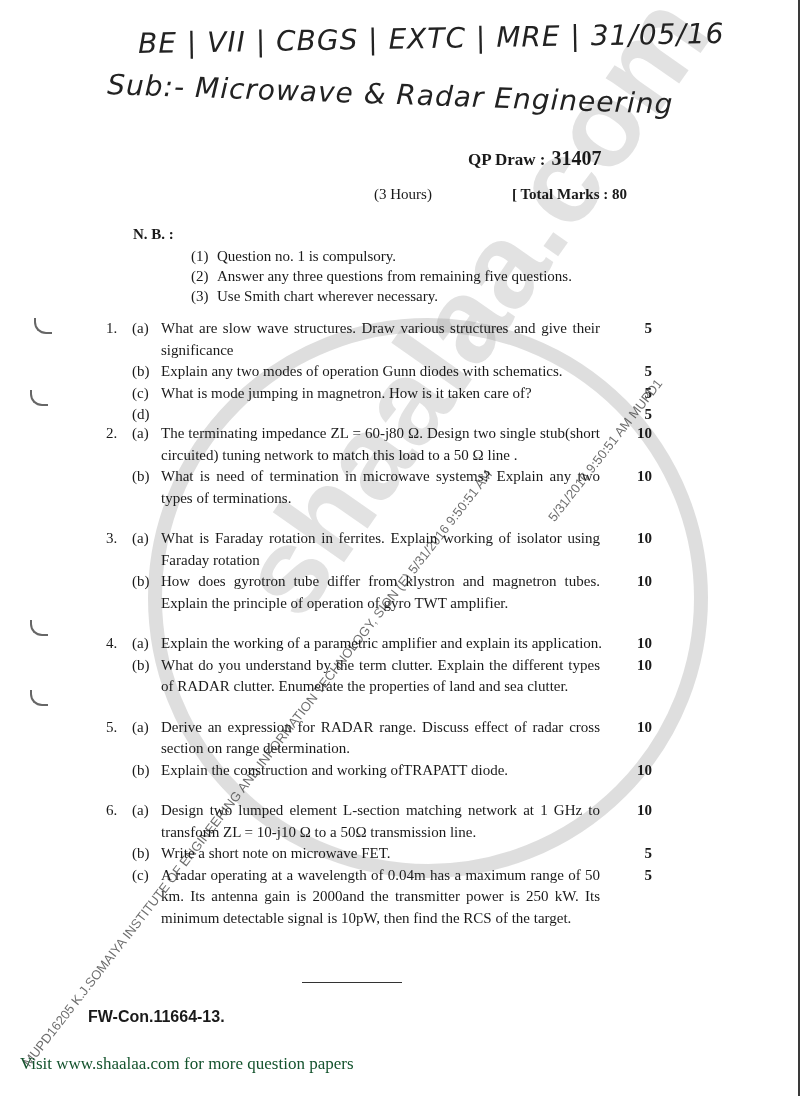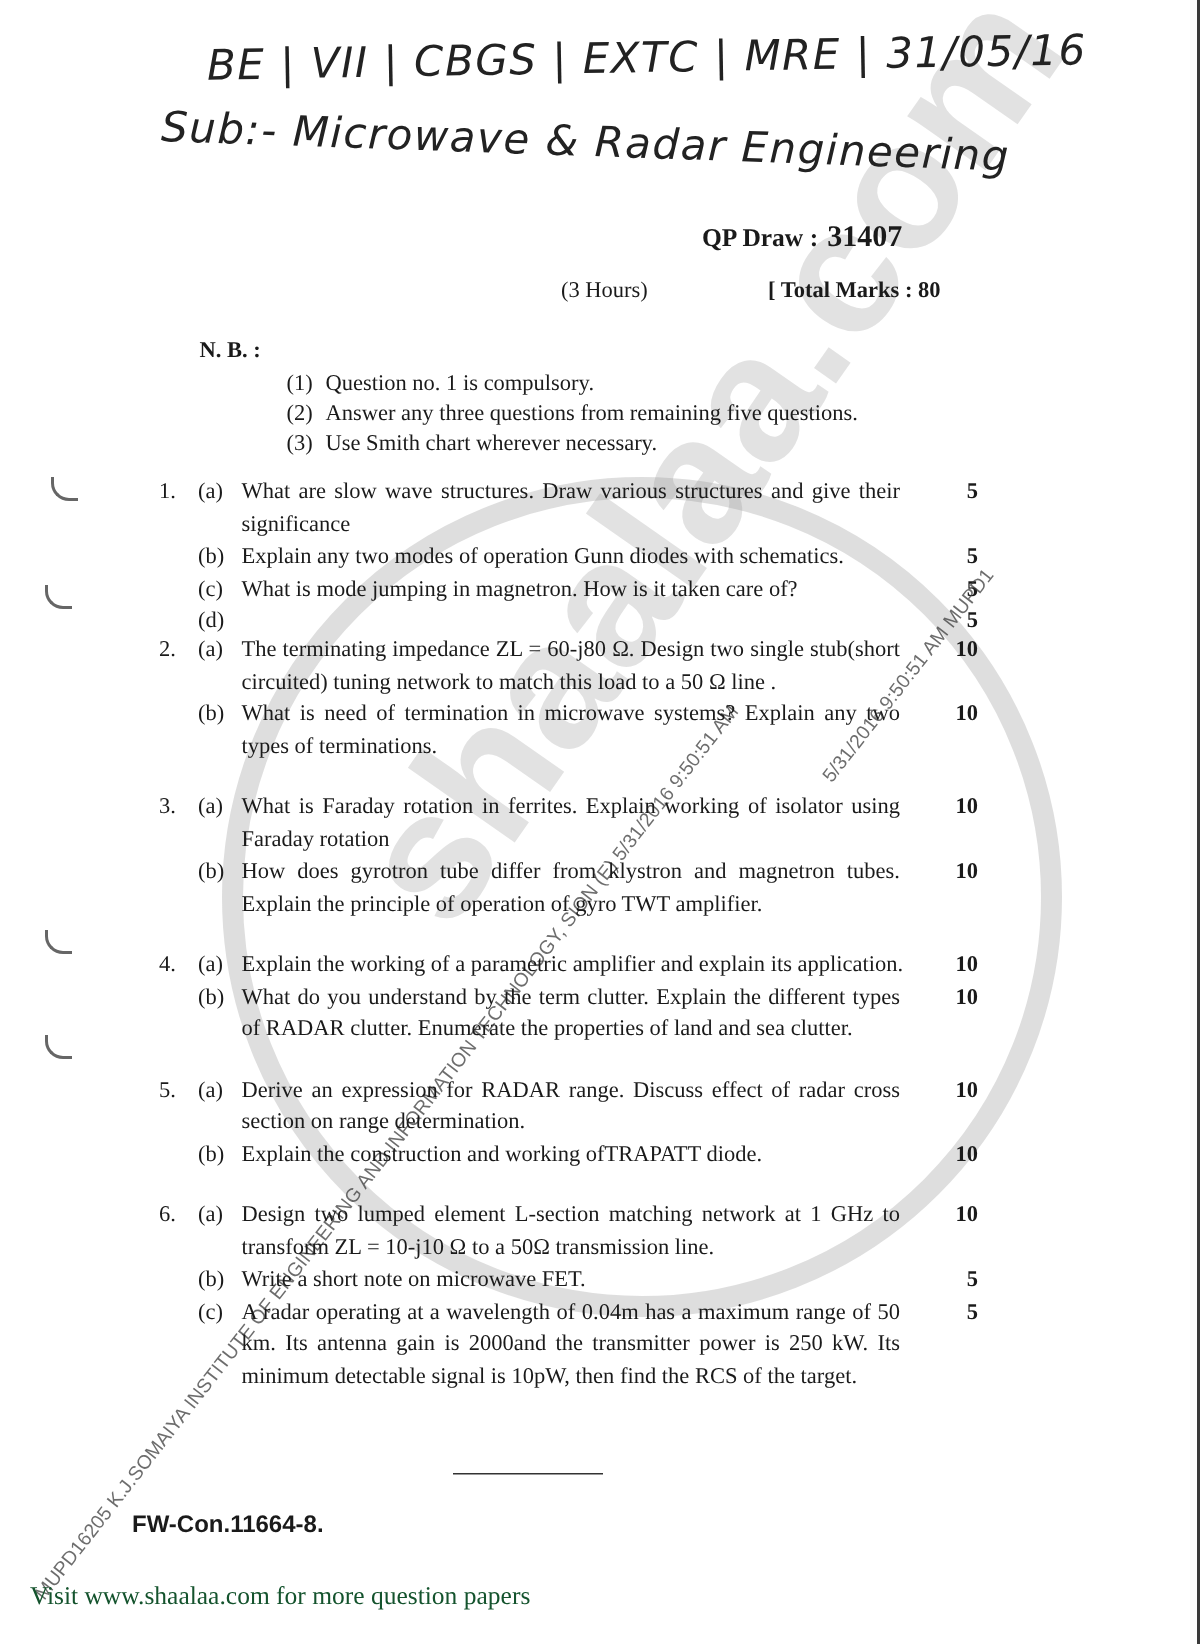--- a/index.html
+++ b/index.html
@@ -188,14 +188,14 @@
         <div class="part-text">A radar operating at a wavelength of 0.04m has a maximum range of 50 km. Its antenna gain is 2000and the transmitter power is 250 kW. Its minimum detectable signal is 10pW, then find the RCS of the target.</div>
         <span class="marks">5</span>
       </div>
   </div>
 
 </div>
 
 <div class="stamp stamp2">5/31/2016 9:50:51 AM  MUPD1</div>
 
 <div class="rule"></div>
-<div class="footer-code">FW-Con.11664-8.</div>
+<div class="footer-code">FW-Con.11664-13.</div>
 <div class="visit">Visit www.shaalaa.com for more question papers</div>
 
 </body></html>

